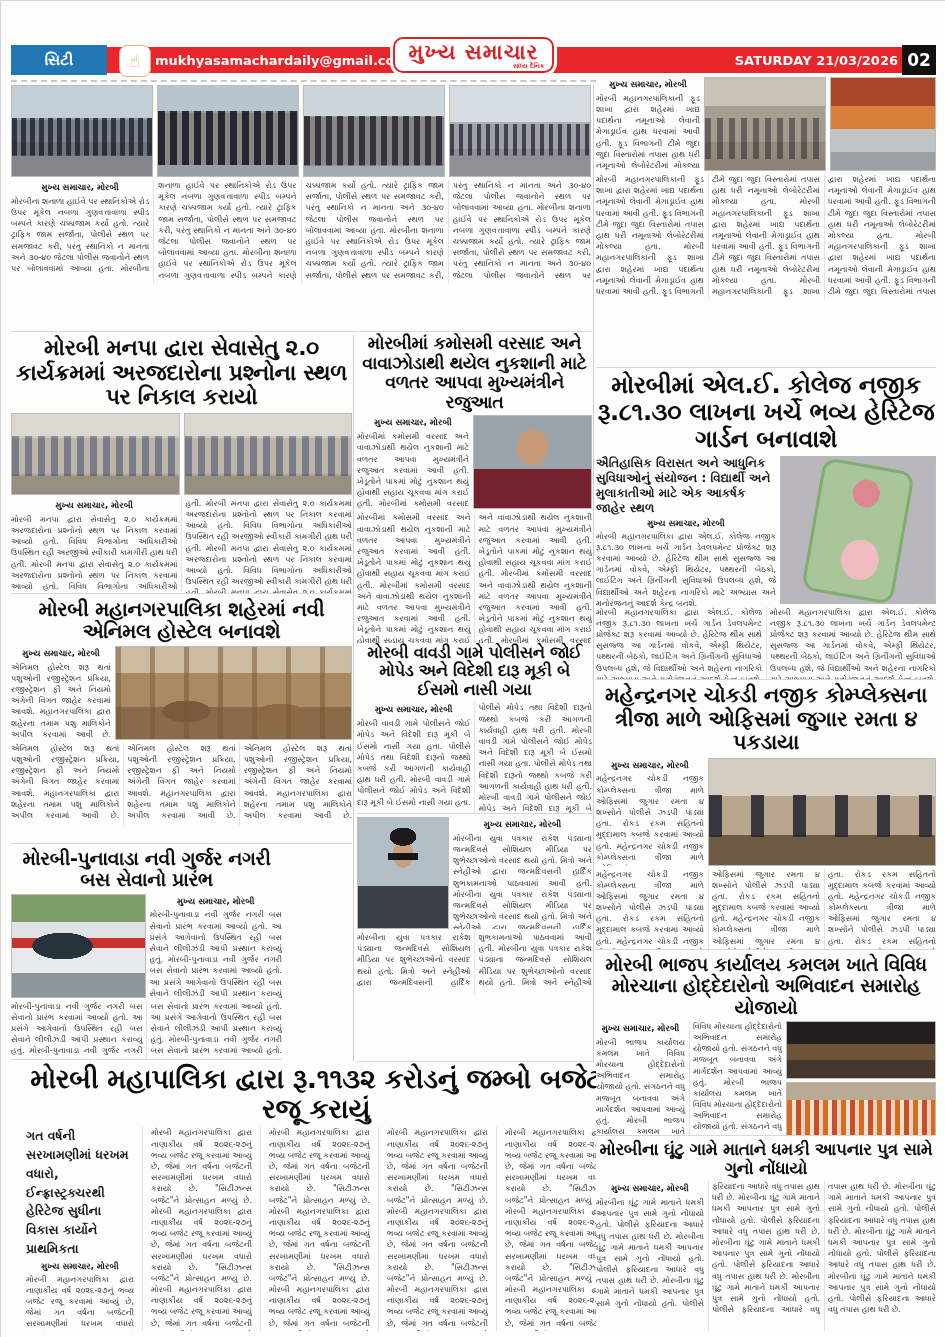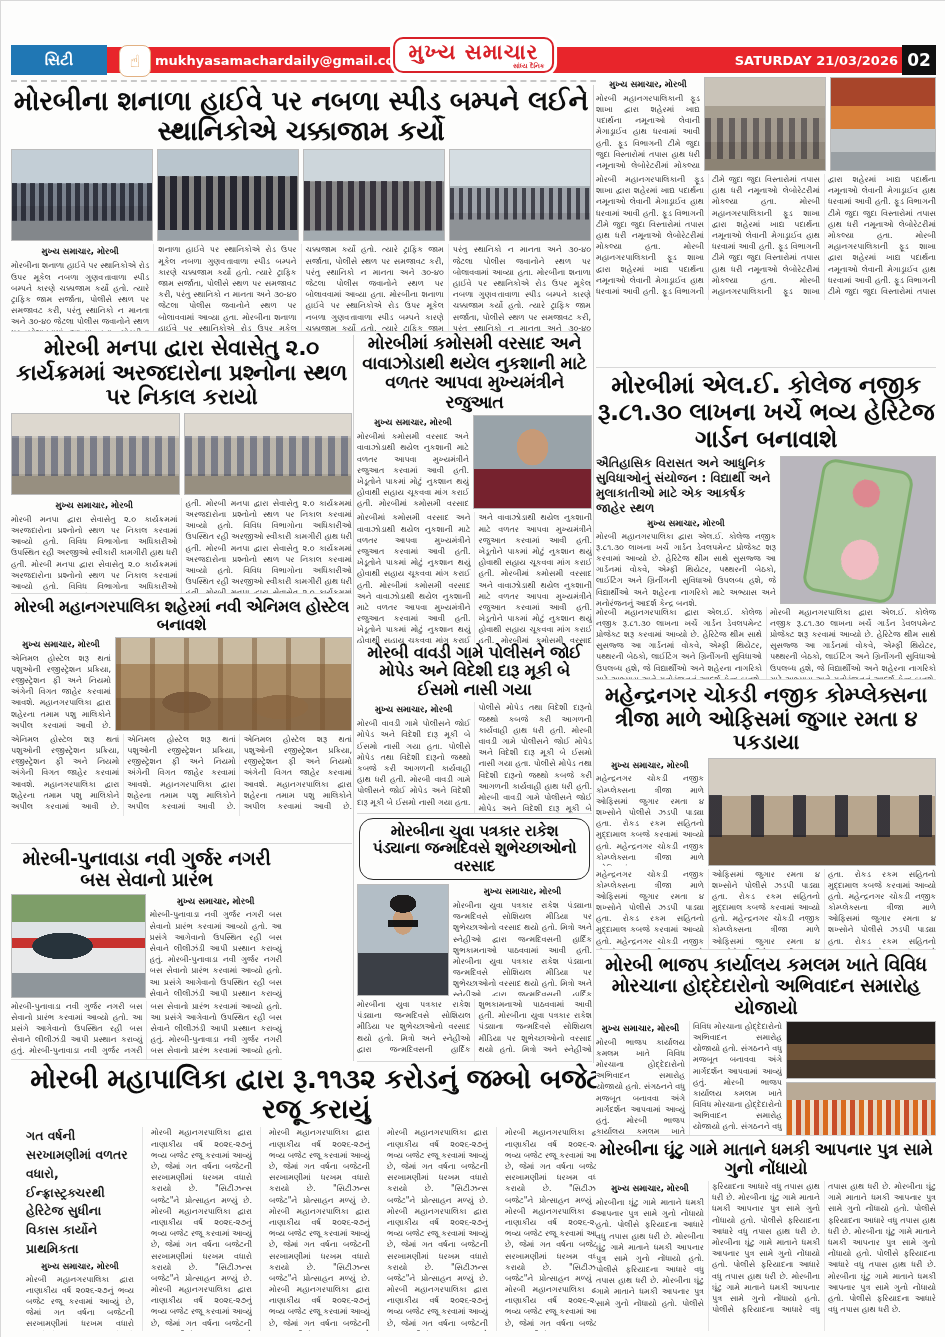--- a/index.html
+++ b/index.html
@@ -66,21 +66,20 @@
     <div class="tag">સાંધ્ય દૈનિક</div>
   </div>
   <div class="hdr-date">SATURDAY 21/03/2026</div>
   <div class="hdr-pagenum">02</div>
   <div class="dashes"></div>
 
   <div class="vline" style="left:352px;top:334px;height:726px;"></div>
   <div class="vline" style="left:592px;top:84px;height:1246px;"></div>
 
   <div class="art" style="left:10px;top:84px;width:580px;height:246px;">
-    <div class="hl" style="font-size:27px;">મોરબીના શનાળા હાઈવે પર નબળા સ્પીડ બમ્પને લઈને સ્થાનિકોએ ચક્કાજામ કર્યો</div>
     <div class="row" style="height:92px;">
       <div class="photo ph-a"></div>
       <div class="photo ph-b"></div>
       <div class="photo ph-c"></div>
       <div class="photo ph-d"></div>
     </div>
     <div class="bt cols4" style="height:104px;margin-top:3px;">
       <div class="by">મુખ્ય સમાચાર, મોરબી</div>
       <span>મોરબીના શનાળા હાઈવે પર સ્થાનિકોએ રોડ ઉપર મૂકેલ નબળા ગુણવત્તાવાળા સ્પીડ બમ્પને કારણે ચક્કાજામ કર્યો હતો. ત્યારે ટ્રાફિક જામ સર્જાતા, પોલીસે સ્થળ પર સમજાવટ કરી, પરંતુ સ્થાનિકો ન માનતા અને ૩૦-૪૦ જેટલા પોલીસ જવાનોને સ્થળ પર બોલાવવામાં આવ્યા હતા. મોરબીના શનાળા હાઈવે પર સ્થાનિકોએ રોડ ઉપર મૂકેલ નબળા ગુણવત્તાવાળા સ્પીડ બમ્પને કારણે ચક્કાજામ કર્યો હતો. ત્યારે ટ્રાફિક જામ સર્જાતા, પોલીસે સ્થળ પર સમજાવટ કરી, પરંતુ સ્થાનિકો ન માનતા અને ૩૦-૪૦ જેટલા પોલીસ જવાનોને સ્થળ પર બોલાવવામાં આવ્યા હતા. મોરબીના શનાળા હાઈવે પર સ્થાનિકોએ રોડ ઉપર મૂકેલ નબળા ગુણવત્તાવાળા સ્પીડ બમ્પને કારણે ચક્કાજામ કર્યો હતો. ત્યારે ટ્રાફિક જામ સર્જાતા, પોલીસે સ્થળ પર સમજાવટ કરી, પરંતુ સ્થાનિકો ન માનતા અને ૩૦-૪૦ જેટલા પોલીસ જવાનોને સ્થળ પર બોલાવવામાં આવ્યા હતા. મોરબીના શનાળા હાઈવે પર સ્થાનિકોએ રોડ ઉપર મૂકેલ નબળા ગુણવત્તાવાળા સ્પીડ બમ્પને કારણે ચક્કાજામ કર્યો હતો. ત્યારે ટ્રાફિક જામ સર્જાતા, પોલીસે સ્થળ પર સમજાવટ કરી, પરંતુ સ્થાનિકો ન માનતા અને ૩૦-૪૦ જેટલા પોલીસ જવાનોને સ્થળ પર બોલાવવામાં આવ્યા હતા. મોરબીના શનાળા હાઈવે પર સ્થાનિકોએ રોડ ઉપર મૂકેલ નબળા ગુણવત્તાવાળા સ્પીડ બમ્પને કારણે ચક્કાજામ કર્યો હતો. ત્યારે ટ્રાફિક જામ સર્જાતા, પોલીસે સ્થળ પર સમજાવટ કરી, પરંતુ સ્થાનિકો ન માનતા અને ૩૦-૪૦ જેટલા પોલીસ જવાનોને સ્થળ પર બોલાવવામાં આવ્યા હતા. મોરબીના શનાળા હાઈવે પર સ્થાનિકોએ રોડ ઉપર મૂકેલ નબળા ગુણવત્તાવાળા સ્પીડ બમ્પને કારણે ચક્કાજામ કર્યો હતો. ત્યારે ટ્રાફિક જામ સર્જાતા, પોલીસે સ્થળ પર સમજાવટ કરી, પરંતુ સ્થાનિકો ન માનતા અને ૩૦-૪૦ જેટલા પોલીસ જવાનોને સ્થળ પર બોલાવવામાં આવ્યા હતા. મોરબીના શનાળા હાઈવે પર સ્થાનિકોએ રોડ ઉપર મૂકેલ નબળા ગુણવત્તાવાળા સ્પીડ બમ્પને કારણે ચક્કાજામ કર્યો હતો. ત્યારે ટ્રાફિક જામ સર્જાતા, પોલીસે સ્થળ પર સમજાવટ કરી, પરંતુ સ્થાનિકો ન માનતા અને ૩૦-૪૦ જેટલા પોલીસ જવાનોને સ્થળ પર બોલાવવામાં આવ્યા હતા. મોરબીના શનાળા હાઈવે પર સ્થાનિકોએ રોડ ઉપર મૂકેલ નબળા ગુણવત્તાવાળા સ્પીડ બમ્પને કારણે ચક્કાજામ કર્યો હતો. ત્યારે ટ્રાફિક જામ સર્જાતા, પોલીસે સ્થળ પર સમજાવટ કરી, પરંતુ સ્થાનિકો ન માનતા અને ૩૦-૪૦ જેટલા પોલીસ જવાનોને સ્થળ પર બોલાવવામાં આવ્યા હતા.</span>
     </div>
@@ -139,21 +138,21 @@
       <div class="photo ph-garden">
         <div class="garden-shape"></div>
       </div>
     </div>
     <div class="bt cols2" style="height:88px;margin-top:3px;">
       <span>મોરબી મહાનગરપાલિકા દ્વારા એલ.ઈ. કોલેજ નજીક રૂ.૮૧.૩૦ લાખના ખર્ચે ગાર્ડન ડેવલપમેન્ટ પ્રોજેક્ટ શરૂ કરવામાં આવ્યો છે. હેરિટેજ થીમ સાથે સુસજ્જ આ ગાર્ડનમાં વોકવે, એમ્ફી થિયેટર, પથ્થરની બેઠકો, લાઈટિંગ અને ગ્રિનીંગની સુવિધાઓ ઉપલબ્ધ હશે, જે વિદ્યાર્થીઓ અને શહેરના નાગરિકો માટે અભ્યાસ અને મનોરંજનનું આદર્શ કેન્દ્ર બનશે. મોરબી મહાનગરપાલિકા દ્વારા એલ.ઈ. કોલેજ નજીક રૂ.૮૧.૩૦ લાખના ખર્ચે ગાર્ડન ડેવલપમેન્ટ પ્રોજેક્ટ શરૂ કરવામાં આવ્યો છે. હેરિટેજ થીમ સાથે સુસજ્જ આ ગાર્ડનમાં વોકવે, એમ્ફી થિયેટર, પથ્થરની બેઠકો, લાઈટિંગ અને ગ્રિનીંગની સુવિધાઓ ઉપલબ્ધ હશે, જે વિદ્યાર્થીઓ અને શહેરના નાગરિકો માટે અભ્યાસ અને મનોરંજનનું આદર્શ કેન્દ્ર બનશે. મોરબી મહાનગરપાલિકા દ્વારા એલ.ઈ. કોલેજ નજીક રૂ.૮૧.૩૦ લાખના ખર્ચે ગાર્ડન ડેવલપમેન્ટ પ્રોજેક્ટ શરૂ કરવામાં આવ્યો છે. હેરિટેજ થીમ સાથે સુસજ્જ આ ગાર્ડનમાં વોકવે, એમ્ફી થિયેટર, પથ્થરની બેઠકો, લાઈટિંગ અને ગ્રિનીંગની સુવિધાઓ ઉપલબ્ધ હશે, જે વિદ્યાર્થીઓ અને શહેરના નાગરિકો માટે અભ્યાસ અને મનોરંજનનું આદર્શ કેન્દ્ર બનશે.</span>
     </div>
   </div>
 
   <div class="art" style="left:10px;top:596px;width:341px;height:246px;">
-    <div class="hl" style="font-size:16px;">મોરબી મહાનગરપાલિકા શહેરમાં નવી એનિમલ હોસ્ટેલ બનાવશે</div>
+    <div class="hl" style="font-size:20px;">મોરબી મહાનગરપાલિકા શહેરમાં નવી એનિમલ હોસ્ટેલ બનાવશે</div>
     <div class="row" style="height:94px;">
       <div class="bt" style="width:100px;flex:none;">
         <div class="by">મુખ્ય સમાચાર, મોરબી</div>
         <span>એનિમલ હોસ્ટેલ શરૂ થતાં પશુઓની રજીસ્ટ્રેશન પ્રક્રિયા, રજીસ્ટ્રેશન ફી અને નિયમો અંગેની વિગત જાહેર કરવામાં આવશે. મહાનગરપાલિકા દ્વારા શહેરના તમામ પશુ માલિકોને અપીલ કરવામાં આવી છે. એનિમલ હોસ્ટેલ શરૂ થતાં પશુઓની રજીસ્ટ્રેશન પ્રક્રિયા, રજીસ્ટ્રેશન ફી અને નિયમો અંગેની વિગત જાહેર કરવામાં આવશે. મહાનગરપાલિકા દ્વારા શહેરના તમામ પશુ માલિકોને અપીલ કરવામાં આવી છે.</span>
       </div>
       <div class="photo ph-cow"></div>
     </div>
     <div class="bt cols3" style="height:82px;margin-top:3px;">
       <span>એનિમલ હોસ્ટેલ શરૂ થતાં પશુઓની રજીસ્ટ્રેશન પ્રક્રિયા, રજીસ્ટ્રેશન ફી અને નિયમો અંગેની વિગત જાહેર કરવામાં આવશે. મહાનગરપાલિકા દ્વારા શહેરના તમામ પશુ માલિકોને અપીલ કરવામાં આવી છે. એનિમલ હોસ્ટેલ શરૂ થતાં પશુઓની રજીસ્ટ્રેશન પ્રક્રિયા, રજીસ્ટ્રેશન ફી અને નિયમો અંગેની વિગત જાહેર કરવામાં આવશે. મહાનગરપાલિકા દ્વારા શહેરના તમામ પશુ માલિકોને અપીલ કરવામાં આવી છે. એનિમલ હોસ્ટેલ શરૂ થતાં પશુઓની રજીસ્ટ્રેશન પ્રક્રિયા, રજીસ્ટ્રેશન ફી અને નિયમો અંગેની વિગત જાહેર કરવામાં આવશે. મહાનગરપાલિકા દ્વારા શહેરના તમામ પશુ માલિકોને અપીલ કરવામાં આવી છે. એનિમલ હોસ્ટેલ શરૂ થતાં પશુઓની રજીસ્ટ્રેશન પ્રક્રિયા, રજીસ્ટ્રેશન ફી અને નિયમો અંગેની વિગત જાહેર કરવામાં આવશે. મહાનગરપાલિકા દ્વારા શહેરના તમામ પશુ માલિકોને અપીલ કરવામાં આવી છે. એનિમલ હોસ્ટેલ શરૂ થતાં પશુઓની રજીસ્ટ્રેશન પ્રક્રિયા, રજીસ્ટ્રેશન ફી અને નિયમો અંગેની વિગત જાહેર કરવામાં આવશે. મહાનગરપાલિકા દ્વારા શહેરના તમામ પશુ માલિકોને અપીલ કરવામાં આવી છે.</span>
     </div>
@@ -170,21 +169,21 @@
     </div>
     <div class="bt cols2" style="height:66px;margin-top:3px;">
       <span>મોરબી-પુનાવાડા નવી ગુર્જર નગરી બસ સેવાનો પ્રારંભ કરવામાં આવ્યો હતો. આ પ્રસંગે આગેવાનો ઉપસ્થિત રહી બસ સેવાને લીલીઝંડી આપી પ્રસ્થાન કરાવ્યું હતું. મોરબી-પુનાવાડા નવી ગુર્જર નગરી બસ સેવાનો પ્રારંભ કરવામાં આવ્યો હતો. આ પ્રસંગે આગેવાનો ઉપસ્થિત રહી બસ સેવાને લીલીઝંડી આપી પ્રસ્થાન કરાવ્યું હતું. મોરબી-પુનાવાડા નવી ગુર્જર નગરી બસ સેવાનો પ્રારંભ કરવામાં આવ્યો હતો. આ પ્રસંગે આગેવાનો ઉપસ્થિત રહી બસ સેવાને લીલીઝંડી આપી પ્રસ્થાન કરાવ્યું હતું. મોરબી-પુનાવાડા નવી ગુર્જર નગરી બસ સેવાનો પ્રારંભ કરવામાં આવ્યો હતો. આ પ્રસંગે આગેવાનો ઉપસ્થિત રહી બસ સેવાને લીલીઝંડી આપી પ્રસ્થાન કરાવ્યું હતું.</span>
     </div>
   </div>
 
   <div class="art" style="left:25px;top:1062px;width:580px;height:268px;border-bottom:none;">
     <div class="hl" style="font-size:27px;">મોરબી મહાપાલિકા દ્વારા રૂ.૧૧૩૨ કરોડનું જમ્બો બજેટ રજૂ કરાયું</div>
     <div class="row" style="height:214px;gap:8px;">
       <div style="width:108px;flex:none;">
-        <div class="sub" style="font-size:12.5px;text-align:left;line-height:1.5;">ગત વર્ષની સરખામણીમાં વળતર વધારો, ઈન્ફ્રાસ્ટ્રક્ચરથી હેરિટેજ સુધીના વિકાસ કાર્યોને પ્રાથમિકતા</div>
+        <div class="sub" style="font-size:12.5px;text-align:left;line-height:1.5;">ગત વર્ષની સરખામણીમાં ધરખમ વધારો, ઈન્ફ્રાસ્ટ્રક્ચરથી હેરિટેજ સુધીના વિકાસ કાર્યોને પ્રાથમિકતા</div>
         <div class="by">મુખ્ય સમાચાર, મોરબી</div>
         <div class="bt" style="height:96px;">
           <span>મોરબી મહાનગરપાલિકા દ્વારા નાણાકીય વર્ષ ૨૦૨૬-૨૭નું ભવ્ય બજેટ રજૂ કરવામાં આવ્યું છે, જેમાં ગત વર્ષના બજેટની સરખામણીમાં ધરખમ વધારો કરાયો છે. "સિટીઝન્સ બજેટ"ને પ્રોત્સાહન મળ્યું છે.</span>
         </div>
       </div>
       <div class="bt" style="flex:1;border-left:1px solid #e3e3e3;padding-left:8px;">
         <span>મોરબી મહાનગરપાલિકા દ્વારા નાણાકીય વર્ષ ૨૦૨૬-૨૭નું ભવ્ય બજેટ રજૂ કરવામાં આવ્યું છે, જેમાં ગત વર્ષના બજેટની સરખામણીમાં ધરખમ વધારો કરાયો છે. "સિટીઝન્સ બજેટ"ને પ્રોત્સાહન મળ્યું છે. મોરબી મહાનગરપાલિકા દ્વારા નાણાકીય વર્ષ ૨૦૨૬-૨૭નું ભવ્ય બજેટ રજૂ કરવામાં આવ્યું છે, જેમાં ગત વર્ષના બજેટની સરખામણીમાં ધરખમ વધારો કરાયો છે. "સિટીઝન્સ બજેટ"ને પ્રોત્સાહન મળ્યું છે. મોરબી મહાનગરપાલિકા દ્વારા નાણાકીય વર્ષ ૨૦૨૬-૨૭નું ભવ્ય બજેટ રજૂ કરવામાં આવ્યું છે, જેમાં ગત વર્ષના બજેટની સરખામણીમાં ધરખમ વધારો કરાયો છે. "સિટીઝન્સ બજેટ"ને પ્રોત્સાહન મળ્યું છે. મોરબી મહાનગરપાલિકા દ્વારા નાણાકીય વર્ષ ૨૦૨૬-૨૭નું ભવ્ય બજેટ રજૂ કરવામાં આવ્યું છે, જેમાં ગત વર્ષના બજેટની સરખામણીમાં ધરખમ વધારો કરાયો છે. "સિટીઝન્સ બજેટ"ને પ્રોત્સાહન મળ્યું છે.</span>
       </div>
       <div class="bt" style="flex:1;border-left:1px solid #e3e3e3;padding-left:8px;">
         <span>મોરબી મહાનગરપાલિકા દ્વારા નાણાકીય વર્ષ ૨૦૨૬-૨૭નું ભવ્ય બજેટ રજૂ કરવામાં આવ્યું છે, જેમાં ગત વર્ષના બજેટની સરખામણીમાં ધરખમ વધારો કરાયો છે. "સિટીઝન્સ બજેટ"ને પ્રોત્સાહન મળ્યું છે. મોરબી મહાનગરપાલિકા દ્વારા નાણાકીય વર્ષ ૨૦૨૬-૨૭નું ભવ્ય બજેટ રજૂ કરવામાં આવ્યું છે, જેમાં ગત વર્ષના બજેટની સરખામણીમાં ધરખમ વધારો કરાયો છે. "સિટીઝન્સ બજેટ"ને પ્રોત્સાહન મળ્યું છે. મોરબી મહાનગરપાલિકા દ્વારા નાણાકીય વર્ષ ૨૦૨૬-૨૭નું ભવ્ય બજેટ રજૂ કરવામાં આવ્યું છે, જેમાં ગત વર્ષના બજેટની સરખામણીમાં ધરખમ વધારો કરાયો છે. "સિટીઝન્સ બજેટ"ને પ્રોત્સાહન મળ્યું છે. મોરબી મહાનગરપાલિકા દ્વારા નાણાકીય વર્ષ ૨૦૨૬-૨૭નું ભવ્ય બજેટ રજૂ કરવામાં આવ્યું છે, જેમાં ગત વર્ષના બજેટની સરખામણીમાં ધરખમ વધારો કરાયો છે. "સિટીઝન્સ બજેટ"ને પ્રોત્સાહન મળ્યું છે.</span>
@@ -200,23 +199,20 @@
 
   <div class="art" style="left:356px;top:642px;width:235px;height:170px;">
     <div class="hl" style="font-size:16.5px;">મોરબી વાવડી ગામે પોલીસને જોઈ મોપેડ અને વિદેશી દારૂ મૂકી બે ઈસમો નાસી ગયા</div>
     <div class="bt cols2" style="height:116px;">
       <div class="by">મુખ્ય સમાચાર, મોરબી</div>
       <span>મોરબી વાવડી ગામે પોલીસને જોઈ મોપેડ અને વિદેશી દારૂ મૂકી બે ઈસમો નાસી ગયા હતા. પોલીસે મોપેડ તથા વિદેશી દારૂનો જથ્થો કબજે કરી આગળની કાર્યવાહી હાથ ધરી હતી. મોરબી વાવડી ગામે પોલીસને જોઈ મોપેડ અને વિદેશી દારૂ મૂકી બે ઈસમો નાસી ગયા હતા. પોલીસે મોપેડ તથા વિદેશી દારૂનો જથ્થો કબજે કરી આગળની કાર્યવાહી હાથ ધરી હતી. મોરબી વાવડી ગામે પોલીસને જોઈ મોપેડ અને વિદેશી દારૂ મૂકી બે ઈસમો નાસી ગયા હતા. પોલીસે મોપેડ તથા વિદેશી દારૂનો જથ્થો કબજે કરી આગળની કાર્યવાહી હાથ ધરી હતી. મોરબી વાવડી ગામે પોલીસને જોઈ મોપેડ અને વિદેશી દારૂ મૂકી બે ઈસમો નાસી ગયા હતા. પોલીસે મોપેડ તથા વિદેશી દારૂનો જથ્થો કબજે કરી આગળની કાર્યવાહી હાથ ધરી હતી. મોરબી વાવડી ગામે પોલીસને જોઈ મોપેડ અને વિદેશી દારૂ મૂકી બે ઈસમો નાસી ગયા હતા. પોલીસે મોપેડ તથા વિદેશી દારૂનો જથ્થો કબજે કરી આગળની કાર્યવાહી હાથ ધરી હતી.</span>
     </div>
   </div>
 
   <div class="art" style="left:356px;top:816px;width:235px;height:244px;">
-    <div class="boxhl">
-      <div class="hl" style="font-size:15.5px;margin:0;">મોરબીના ચુવા પત્રકાર રાકેશ પંડ્યાના જન્મદિવસે શુભેચ્છાઓનો વરસાદ</div>
-    </div>
     <div class="row" style="height:112px;">
       <div class="photo ph-rakesh" style="max-width:90px;"></div>
       <div class="bt" style="flex:1;">
         <div class="by">મુખ્ય સમાચાર, મોરબી</div>
         <span>મોરબીના યુવા પત્રકાર રાકેશ પંડ્યાના જન્મદિવસે સોશિયલ મીડિયા પર શુભેચ્છાઓનો વરસાદ થયો હતો. મિત્રો અને સ્નેહીઓ દ્વારા જન્મદિવસની હાર્દિક શુભકામનાઓ પાઠવવામાં આવી હતી. મોરબીના યુવા પત્રકાર રાકેશ પંડ્યાના જન્મદિવસે સોશિયલ મીડિયા પર શુભેચ્છાઓનો વરસાદ થયો હતો. મિત્રો અને સ્નેહીઓ દ્વારા જન્મદિવસની હાર્દિક શુભકામનાઓ પાઠવવામાં આવી હતી. મોરબીના યુવા પત્રકાર રાકેશ પંડ્યાના જન્મદિવસે સોશિયલ મીડિયા પર શુભેચ્છાઓનો વરસાદ થયો હતો. મિત્રો અને સ્નેહીઓ દ્વારા જન્મદિવસની હાર્દિક શુભકામનાઓ પાઠવવામાં આવી હતી.</span>
       </div>
     </div>
     <div class="bt cols2" style="height:62px;margin-top:3px;">
       <span>મોરબીના યુવા પત્રકાર રાકેશ પંડ્યાના જન્મદિવસે સોશિયલ મીડિયા પર શુભેચ્છાઓનો વરસાદ થયો હતો. મિત્રો અને સ્નેહીઓ દ્વારા જન્મદિવસની હાર્દિક શુભકામનાઓ પાઠવવામાં આવી હતી. મોરબીના યુવા પત્રકાર રાકેશ પંડ્યાના જન્મદિવસે સોશિયલ મીડિયા પર શુભેચ્છાઓનો વરસાદ થયો હતો. મિત્રો અને સ્નેહીઓ દ્વારા જન્મદિવસની હાર્દિક શુભકામનાઓ પાઠવવામાં આવી હતી. મોરબીના યુવા પત્રકાર રાકેશ પંડ્યાના જન્મદિવસે સોશિયલ મીડિયા પર શુભેચ્છાઓનો વરસાદ થયો હતો. મિત્રો અને સ્નેહીઓ દ્વારા જન્મદિવસની હાર્દિક શુભકામનાઓ પાઠવવામાં આવી હતી.</span>
     </div>

